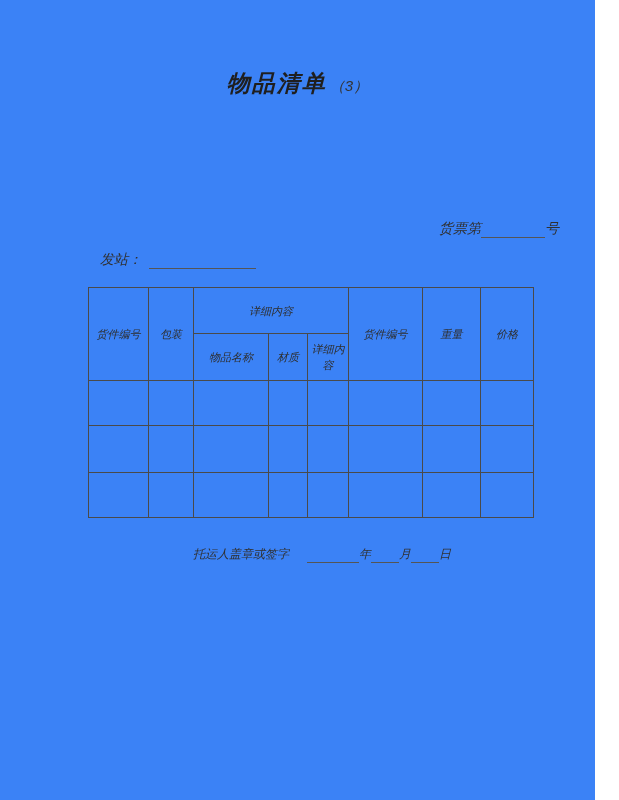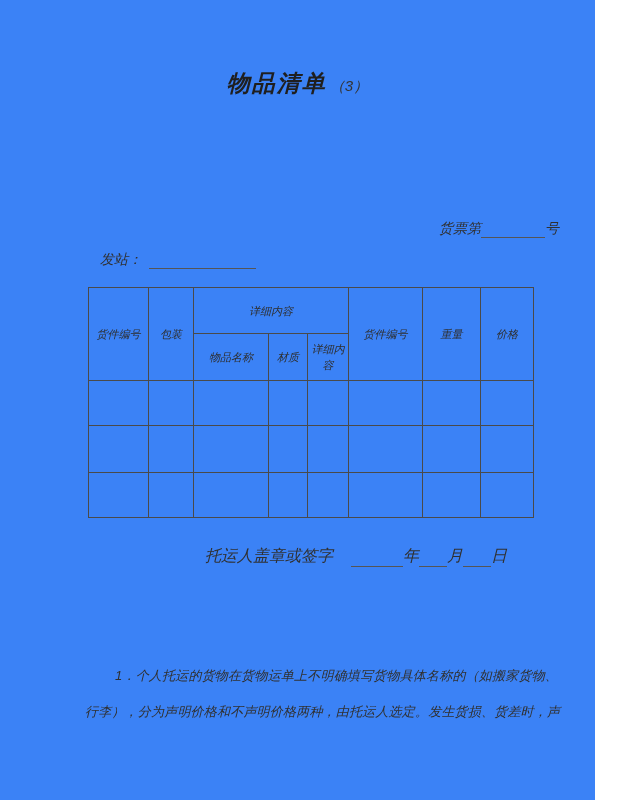--- a/index.html
+++ b/index.html
@@ -92,22 +92,22 @@
   tr.header-row-1 { height: 46px; }
   tr.header-row-2 { height: 47px; }
   tr.body-row-1   { height: 45px; }
   tr.body-row-2   { height: 47px; }
   tr.body-row-3   { height: 45px; }
 
   
   .signature-line {
     position: absolute;
     top: 546px;
-    left: 205px;
-    font-size: 16px;
+    left: 193px;
+    font-size: 12px;
     white-space: nowrap;
     color: #303030;
     text-align: center;
   }
   .blank-year  { width: 52px; margin-left: 18px; }
   .blank-month { width: 28px; }
   .blank-day   { width: 28px; }
 
   
   .notes-heading {
@@ -208,18 +208,14 @@
           <td></td>
         </tr>
       </tbody>
   </table>
 
   <div class="signature-line">
     <span>托运人盖章或签字</span><span class="blank blank-year"></span><span>年</span><span class="blank blank-month"></span><span>月</span><span class="blank blank-day"></span><span>日</span>
   </div>
 
 
-  <div class="notes-paragraph">
-    <div class="note-line indent">1．个人托运的货物在货物运单上不明确填写货物具体名称的（如搬家货物、</div>
-    <div class="note-line">行李），分为声明价格和不声明价格两种，由托运人选定。发生货损、货差时，声</div>
-  </div>
 
 </div>
 
 </body></html>

